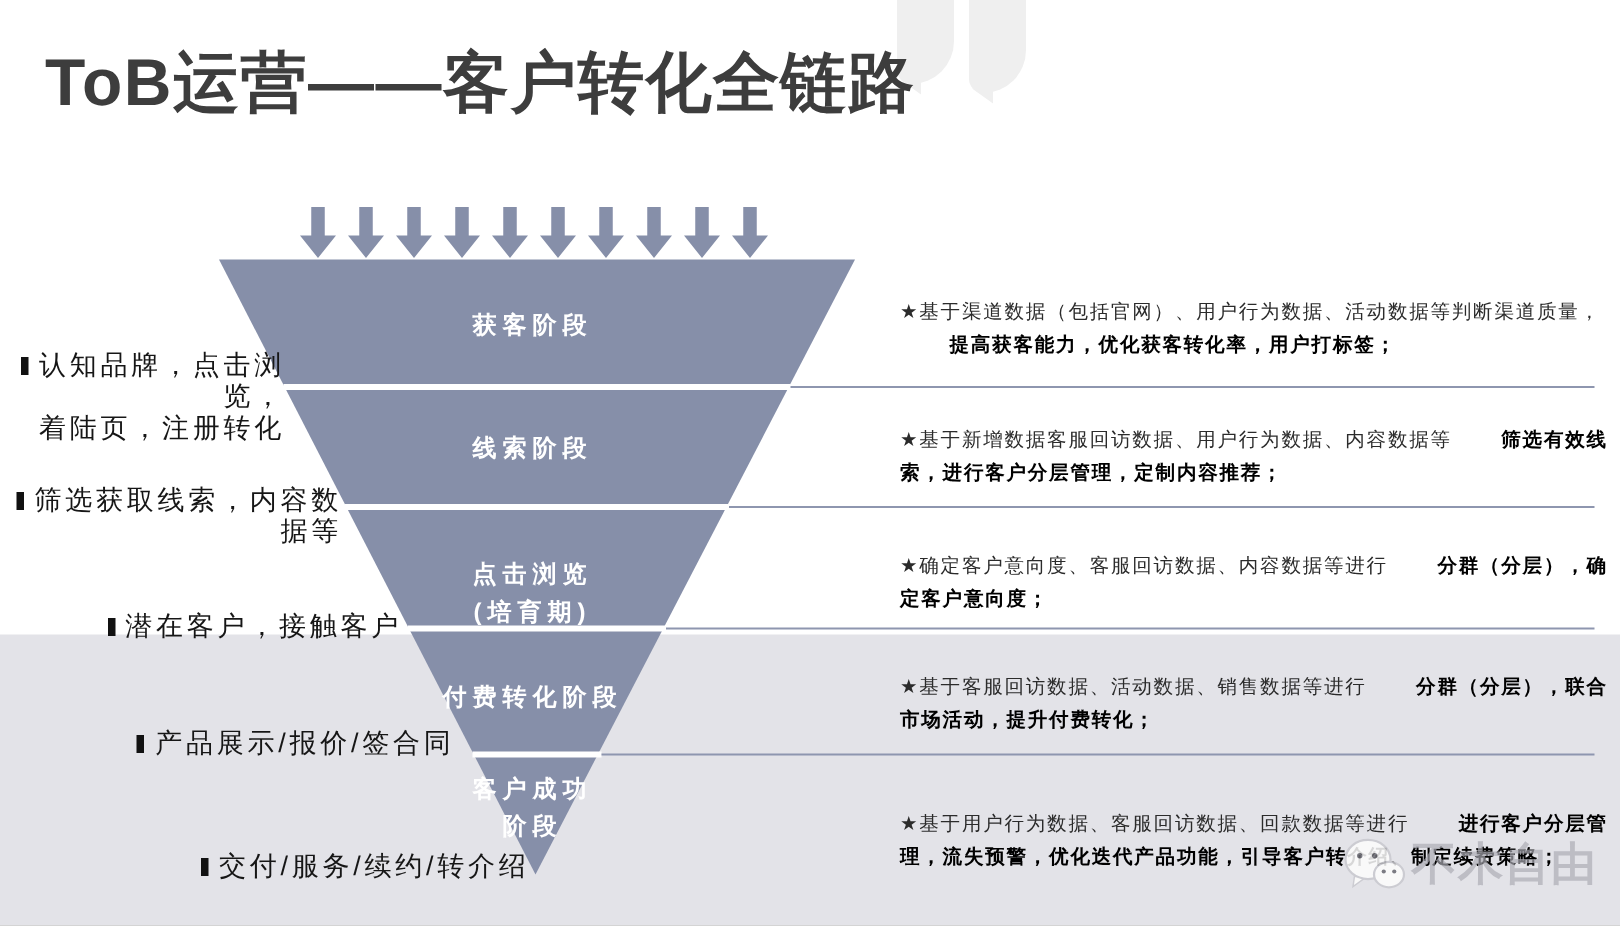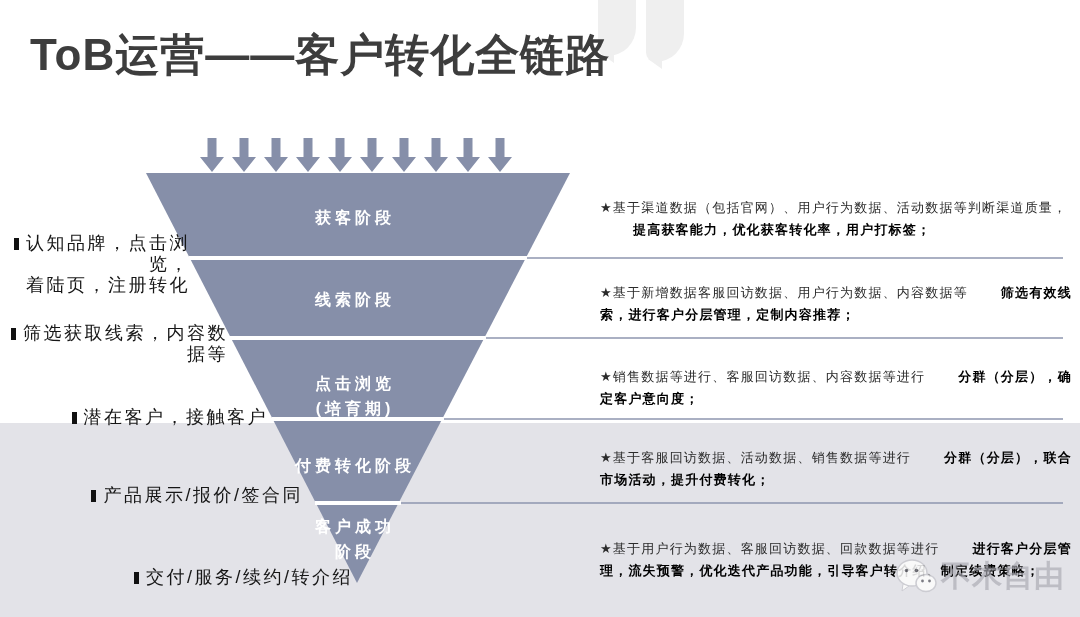--- a/index.html
+++ b/index.html
@@ -105,21 +105,21 @@
 
   <div class="left-label l0"><span class="bar"></span><span>认知品牌，点击浏览，
 着陆页，注册转化</span></div>
   <div class="left-label l1"><span class="bar"></span><span>筛选获取线索，内容数据等</span></div>
   <div class="left-label l2"><span class="bar"></span><span>潜在客户，接触客户</span></div>
   <div class="left-label l3"><span class="bar"></span><span>产品展示/报价/签合同</span></div>
   <div class="left-label l4"><span class="bar"></span><span>交付/服务/续约/转介绍</span></div>
 
   <p class="note n0"><span>★基于渠道数据（包括官网）、用户行为数据、活动数据等判断渠道质量，</span><strong>提高获客能力，优化获客转化率，用户打标签；</strong></p>
   <p class="note n1"><span>★基于新增数据客服回访数据、用户行为数据、内容数据等</span><strong>筛选有效线索，进行客户分层管理，定制内容推荐；</strong></p>
-  <p class="note n2"><span>★销售数据等进行、客服回访数据、内容数据等进行</span><strong>分群（分层），确定客户意向度；</strong></p>
+  <p class="note n2"><span>★确定客户意向度、客服回访数据、内容数据等进行</span><strong>分群（分层），确定客户意向度；</strong></p>
   <p class="note n3"><span>★基于客服回访数据、活动数据、销售数据等进行</span><strong>分群（分层），联合市场活动，提升付费转化；</strong></p>
   <p class="note n4"><span>★基于用户行为数据、客服回访数据、回款数据等进行</span><strong>进行客户分层管理，流失预警，优化迭代产品功能，引导客户转介绍、制定续费策略；</strong></p>
 
   <div class="watermark">
     <svg width="42" height="38" viewBox="0 0 42 38">
       <ellipse cx="17" cy="15" rx="15" ry="13" fill="#FDFDFD" stroke="#C9C9CF" stroke-width="1.5"></ellipse>
       <path d="M8,26 L7,33 L14,28 Z" fill="#FDFDFD" stroke="#C9C9CF" stroke-width="1"></path>
       <circle cx="11.5" cy="12.5" r="1.8" fill="#6a6a72"></circle>
       <circle cx="21.5" cy="12.5" r="1.8" fill="#6a6a72"></circle>
       <ellipse cx="31" cy="25" rx="10" ry="8.5" fill="#FDFDFD" stroke="#C9C9CF" stroke-width="1.5"></ellipse>

